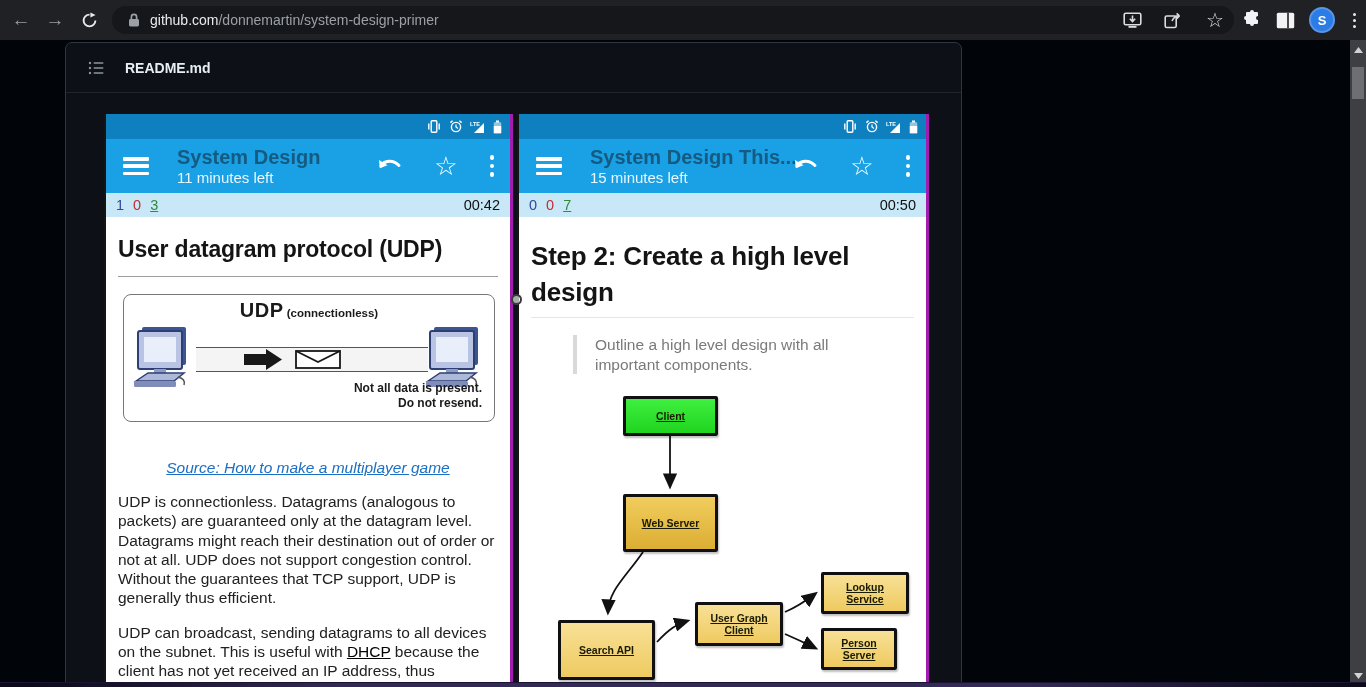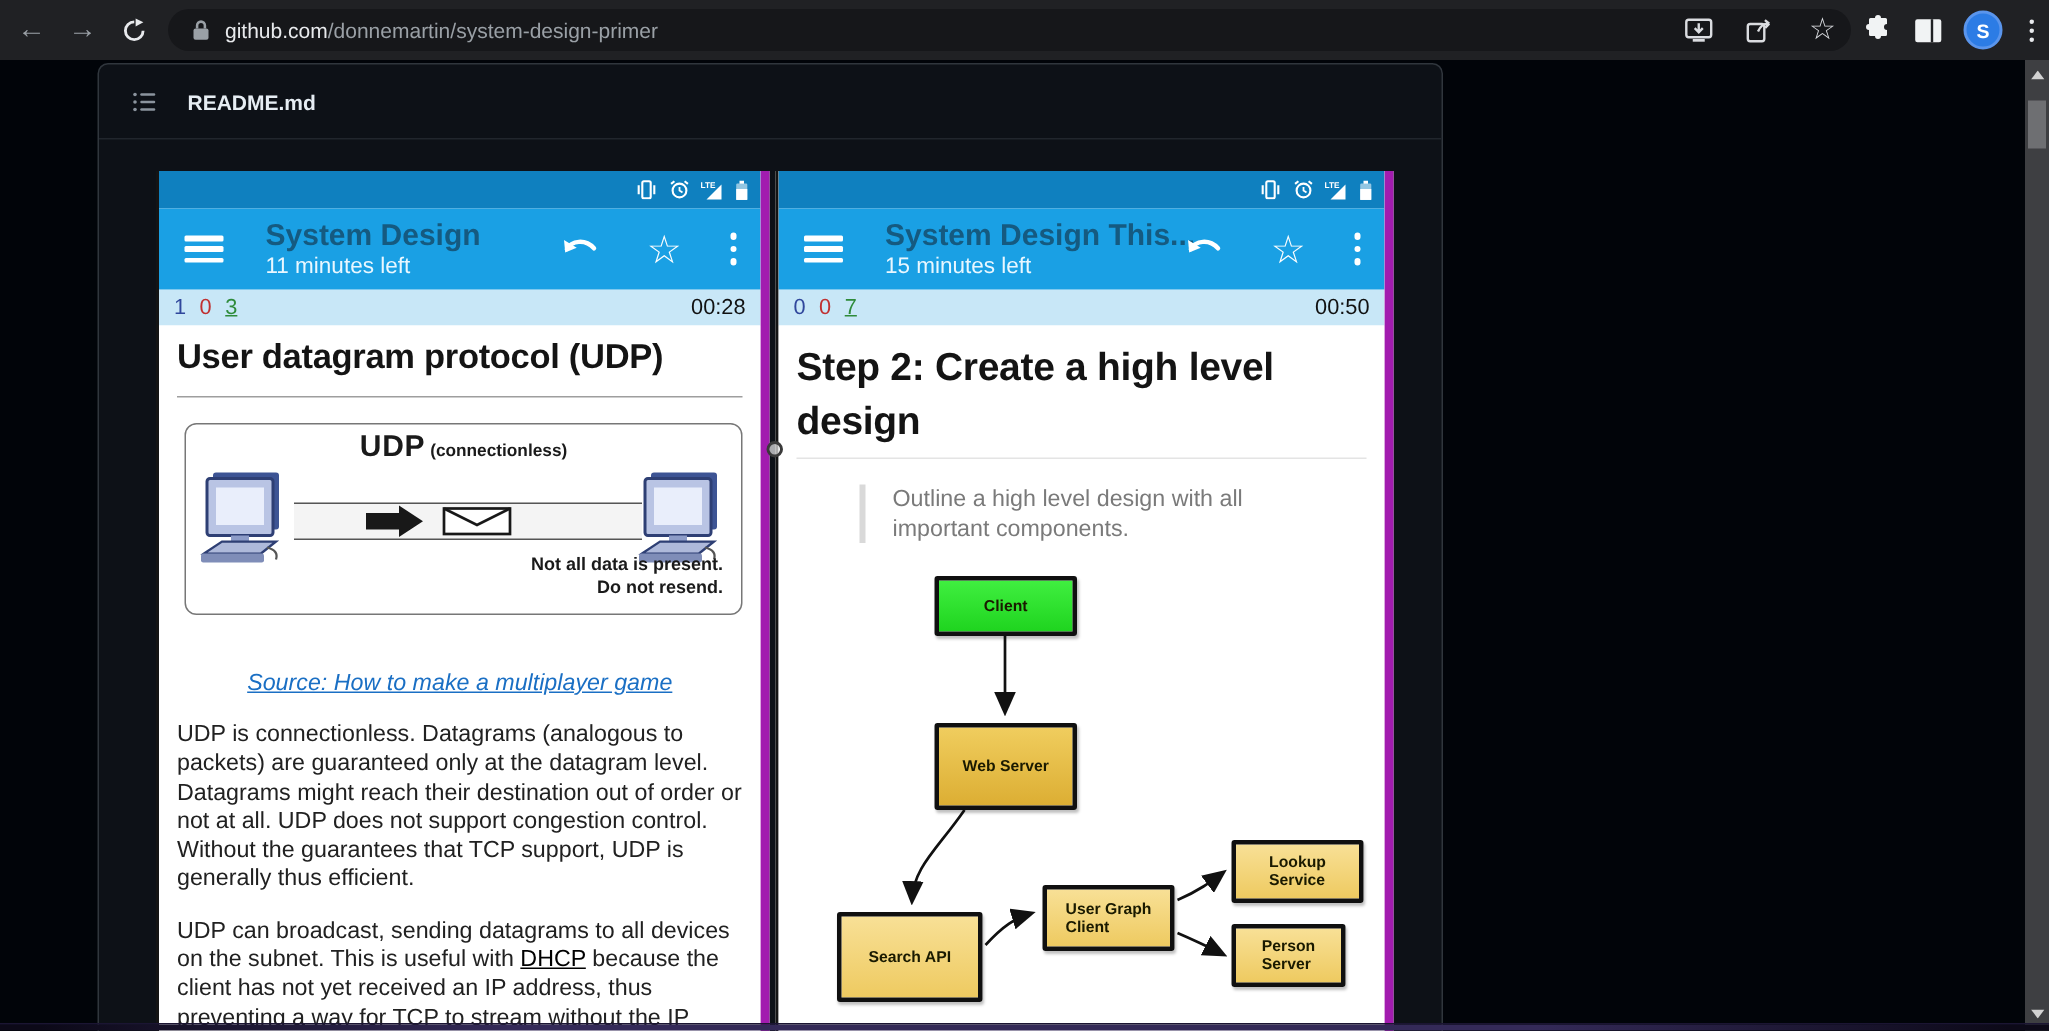--- a/index.html
+++ b/index.html
@@ -28,40 +28,40 @@
   .page { position:absolute; left:0; top:40px; width:1366px; height:647px; background:#010409; }
   .readme-card { position:absolute; left:65px; top:2px; width:897px; height:660px;
                  background:#0d1117; border:1px solid #30363d; border-radius:7px 7px 0 0; }
   .readme-header { height:50px; border-bottom:1px solid #21262d; display:flex; align-items:center; padding-left:17px; }
   .readme-title { color:#e6edf3; font-size:14px; font-weight:bold; margin-left:16px; }
   .toc-btn { width:26px; height:26px; display:flex; align-items:center; justify-content:center; border-radius:5px; }
 
   
   .phones { position:absolute; left:38px; top:71px; display:flex; gap:4px; }
   .phone { width:409px; height:574px; background:#fff; overflow:hidden; position:relative;
-           border-left:2px solid #141414; border-right:6px solid #a21caf; display:flex; flex-direction:column; }
+           border-left:2px solid #141414; border-right:3px solid #a21caf; display:flex; flex-direction:column; }
   .phone.right { width:412px; }
   .statusbar { height:25px; background:#0f80bf; display:flex; align-items:center; justify-content:flex-end;
                gap:7px; padding-right:8px; flex:none; }
   .appbar { height:54px; background:#1aa0e4; display:flex; align-items:center; flex:none; position:relative; }
   .burger { width:26px; height:18px; margin-left:17px; display:flex; flex-direction:column; justify-content:space-between; }
   .burger i { height:3.5px; background:#fff; border-radius:1px; }
   .appbar-titles { margin-left:28px; }
   .app-title { color:#155a80; font-size:20px; font-weight:bold; line-height:23px; }
   .app-sub { color:#e9f7ff; font-size:15px; line-height:18px; }
   .appbar-actions { position:absolute; right:14px; top:0; height:54px; display:flex; align-items:center; gap:30px; }
   .star-glyph { color:#fff; font-size:26px; line-height:26px; }
   .dots3 { display:flex; flex-direction:column; gap:4px; padding:2px; }
   .dots3 i { width:4.5px; height:4.5px; border-radius:50%; background:#fff; }
   .counterbar { height:24px; background:#c8e7f7; display:flex; align-items:center; padding:0 10px;
                 font-size:14.5px; flex:none; }
   .counterbar .c { margin-right:9px; font-weight:normal; }
   .c-new { color:#30479c; } .c-learn { color:#c03030; } .c-due { color:#2e8b3a; text-decoration:underline; }
   .timer { margin-left:auto; color:#111; }
-  .phone-content { flex:1; background:#fff; padding:0 12px; overflow:hidden; position:relative; }
+  .phone-content { flex:1; background:#fff; padding:12px 12px; overflow:hidden; position:relative;border-radius:22px; }
 
   
   .h1-left { margin-top:7px; font-size:23px; font-weight:bold; color:#141414; letter-spacing:-0.2px; }
   .hr-left { border:none; border-top:1px solid #9e9e9e; margin-top:13px; }
   .udp-fig { margin-top:17px; margin-left:5px; width:372px; height:128px; border:1px solid #777;
              border-radius:8px; position:relative; background:#fff; }
   .udp-fig-title { text-align:center; margin-top:4px; color:#1a1a1a; }
   .udp-fig-title b { font-size:20px; letter-spacing:0.5px; }
   .udp-fig-title span { font-size:11.5px; font-weight:bold; }
   .band { position:absolute; left:72px; top:52px; width:232px; height:25px; background:#f4f4f4;
@@ -76,22 +76,22 @@
   .inline-link { color:#000000; text-decoration:underline;text-align:right; }
 
   
   .h1-right { margin-top:9px; font-size:26px; font-weight:bold; color:#141414; line-height:36px;
               letter-spacing:-0.2px; width:370px; }
   .hr-right { border:none; border-top:1px solid #e4e4e4; margin-top:7px; }
   .quote { margin-top:17px; margin-left:42px; border-left:4px solid #d9d9d9; padding-left:18px;
            color:#7a7a7a; font-size:15.5px; line-height:19.5px; width:310px; }
   .diagram { position:relative; margin-top:12px; height:300px; }
   .dnode { position:absolute; border:3px solid #101010; border-radius:2px; display:flex; align-items:center;
-           justify-content:center; text-align:left; font-weight:bold; font-size:10.5px; color:#1a1a00;
-           white-space:pre-line; line-height:12px; box-shadow:1px 2px 2px rgba(0,0,0,0.25); }
+           justify-content:center; text-align:center; font-weight:bold; font-size:10.5px; color:#1a1a00;
+           white-space:pre-line; line-height:12px; box-shadow:1px 2px 2px rgba(0,0,0,0.25);text-decoration:underline; }
   .dnode.green { background:linear-gradient(#40ef40,#1fd41f); }
   .dnode.gold  { background:linear-gradient(#f0cd5e,#dcae33); }
   .dnode.tan   { background:linear-gradient(#f8e096,#eeca60); }
   .diag-arrows { position:absolute; left:0; top:0; }
 
   
   .cursor-dot { position:absolute; left:511px; top:254px; width:11px; height:11px; border-radius:50%;
                 border:2px solid #3a3a3a; background:rgba(255,255,255,0.65); z-index:60; }
 
   
@@ -233,21 +233,21 @@
                 <i></i>
                 <i></i>
                 <i></i>
               </span>
           </div>
         </div>
         <div class="counterbar">
           <span class="c c-new">1</span>
           <span class="c c-learn">0</span>
           <span class="c c-due">3</span>
-          <span class="timer">00:28</span>
+          <span class="timer">00:42</span>
         </div>
         <div class="phone-content">
           <div class="h1-left">User datagram protocol (UDP)</div>
           <hr class="hr-left">
           <div class="udp-fig">
             <div class="udp-fig-title"><b>UDP</b><span> (connectionless)</span></div>
             <span class="pc left-pc">
               <svg width="62" height="66" viewBox="0 0 62 66">
                 <rect x="10" y="2" width="44" height="38" rx="2" fill="#3d5494"></rect>
                 <rect x="6" y="6" width="44" height="38" rx="2" fill="#b9c4e4" stroke="#2e3f74" stroke-width="2"></rect>

